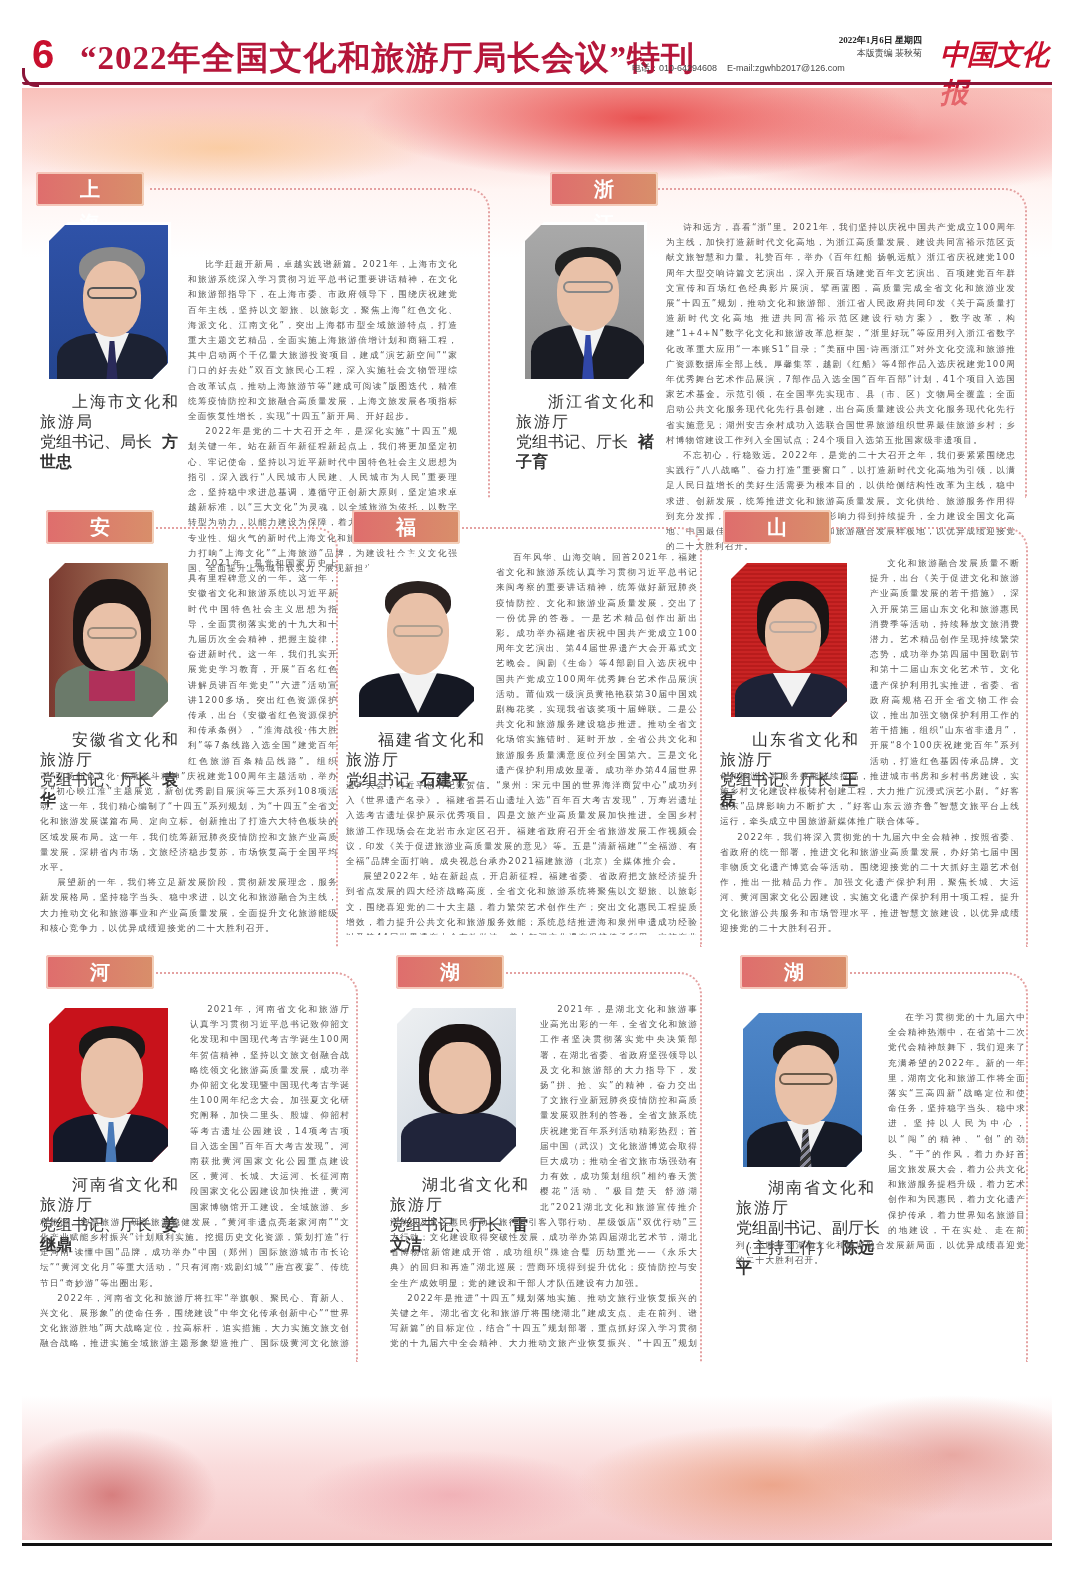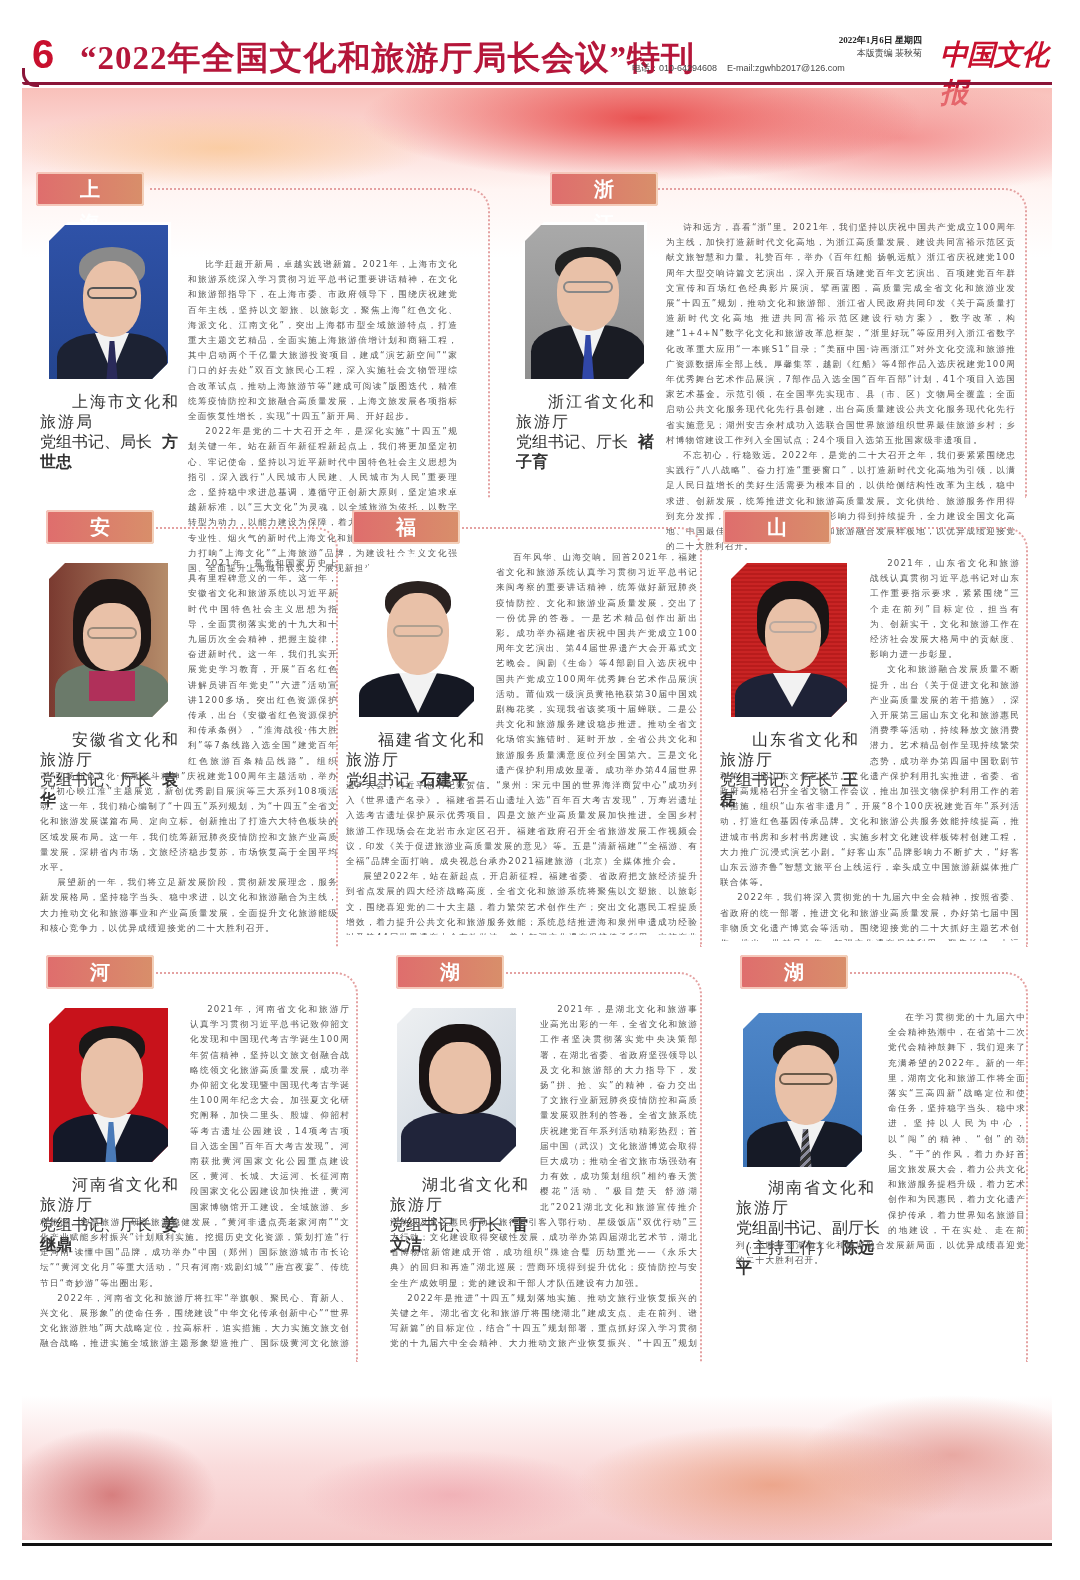--- a/index.html
+++ b/index.html
@@ -188,21 +188,20 @@
       <div class="hair" style="left:26px;top:18px;width:72px;height:72px;background:#1a1515;border-radius:45% 45% 35% 35%;"></div>
       <div class="face" style="left:34px;top:36px;width:56px;height:72px;"></div>
       <div class="glasses" style="left:38px;top:58px;width:48px;border-color:#b9a9a0;"></div>
     </div>
     <div class="caption" style="left:720px;top:730px;width:140px;">
       <span class="org">山东省文化和旅游厅</span>
       <span>党组书记、厅长</span><span class="name">王磊</span>
     </div>
     <div class="body-text" style="left:720px;top:556px;width:300px;height:385px;overflow:hidden;">
       <div style="float:left;width:150px;height:210px;"></div>
-      <p>2021年，山东省文化和旅游战线认真贯彻习近平总书记对山东工作重要指示要求，紧紧围绕“三个走在前列”目标定位，担当有为、创新实干，文化和旅游工作在经济社会发展大格局中的贡献度、影响力进一步彰显。</p>
       <p>文化和旅游融合发展质量不断提升，出台《关于促进文化和旅游产业高质量发展的若干措施》，深入开展第三届山东文化和旅游惠民消费季等活动，持续释放文旅消费潜力。艺术精品创作呈现持续繁荣态势，成功举办第四届中国歌剧节和第十二届山东文化艺术节。文化遗产保护利用扎实推进，省委、省政府高规格召开全省文物工作会议，推出加强文物保护利用工作的若干措施，组织“山东省非遗月”，开展“8个100庆祝建党百年”系列活动，打造红色基因传承品牌。文化和旅游公共服务效能持续提高，推进城市书房和乡村书房建设，实施乡村文化建设样板铸村创建工程，大力推广沉浸式演艺小剧。“好客山东”品牌影响力不断扩大，“好客山东云游齐鲁”智慧文旅平台上线运行，牵头成立中国旅游新媒体推广联合体等。</p>
       <p>2022年，我们将深入贯彻党的十九届六中全会精神，按照省委、省政府的统一部署，推进文化和旅游业高质量发展，办好第七届中国非物质文化遗产博览会等活动。围绕迎接党的二十大抓好主题艺术创作，推出一批精品力作。加强文化遗产保护利用，聚焦长城、大运河、黄河国家文化公园建设，实施文化遗产保护利用十项工程。提升文化旅游公共服务和市场管理水平，推进智慧文旅建设，以优异成绩迎接党的二十大胜利召开。</p>
     </div>
   </section>
 
   <section class="card">
     <div class="card-frame" style="left:140px;top:972px;width:218px;height:390px;"></div>
     <div class="tab" style="left:46px;top:955px;">河 南</div>
     <div class="photo" style="left:46px;top:1005px;width:125px;height:160px;">
       <div class="bg" style="background:#c8121b;"></div>

